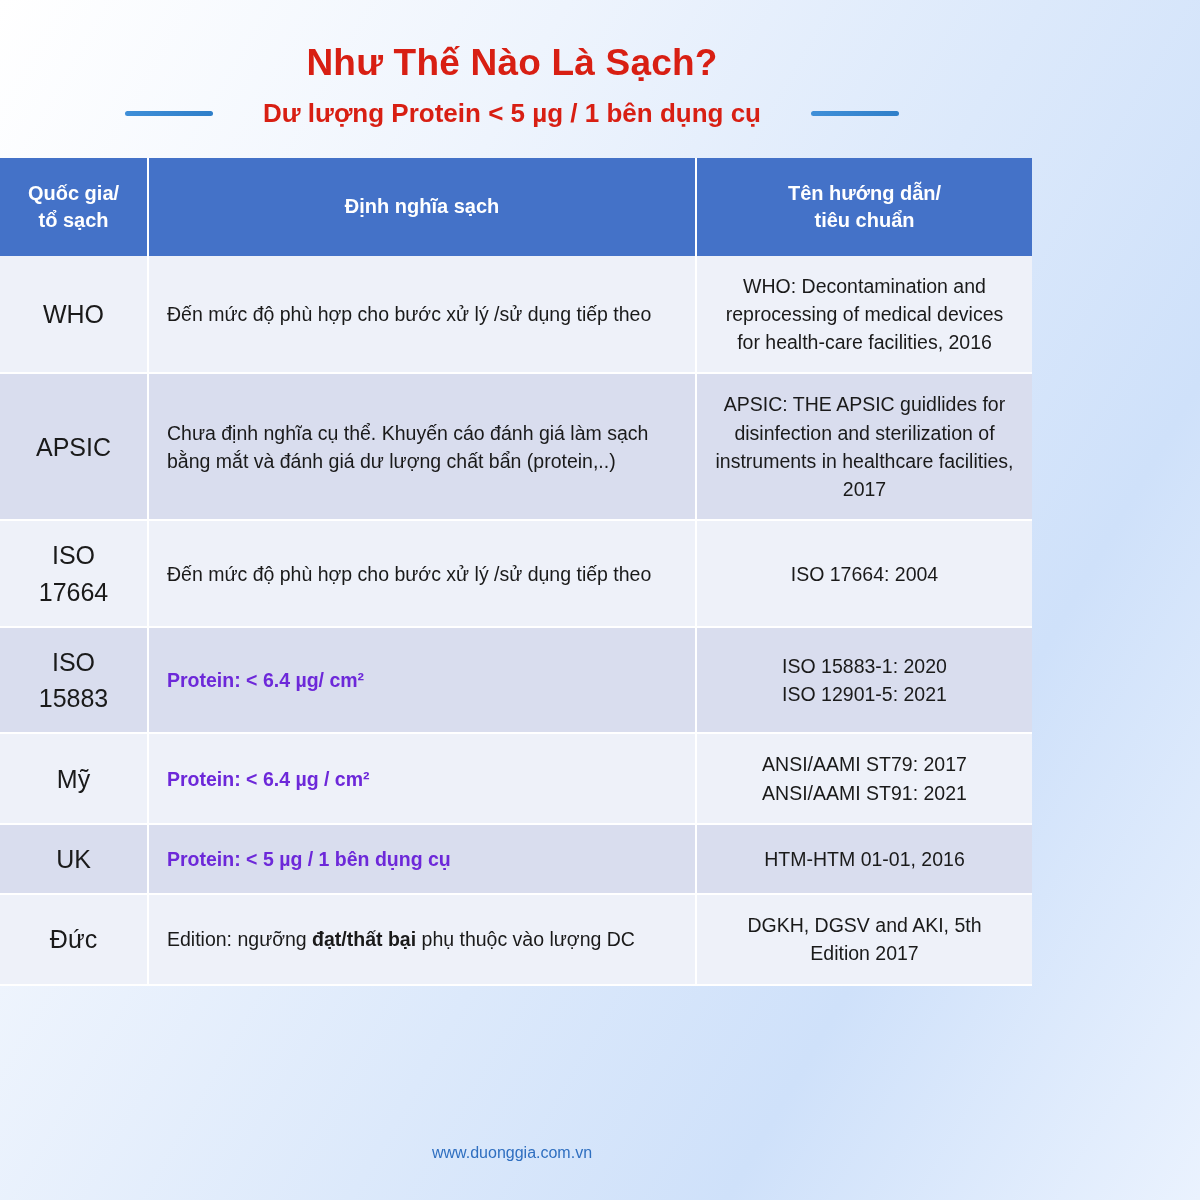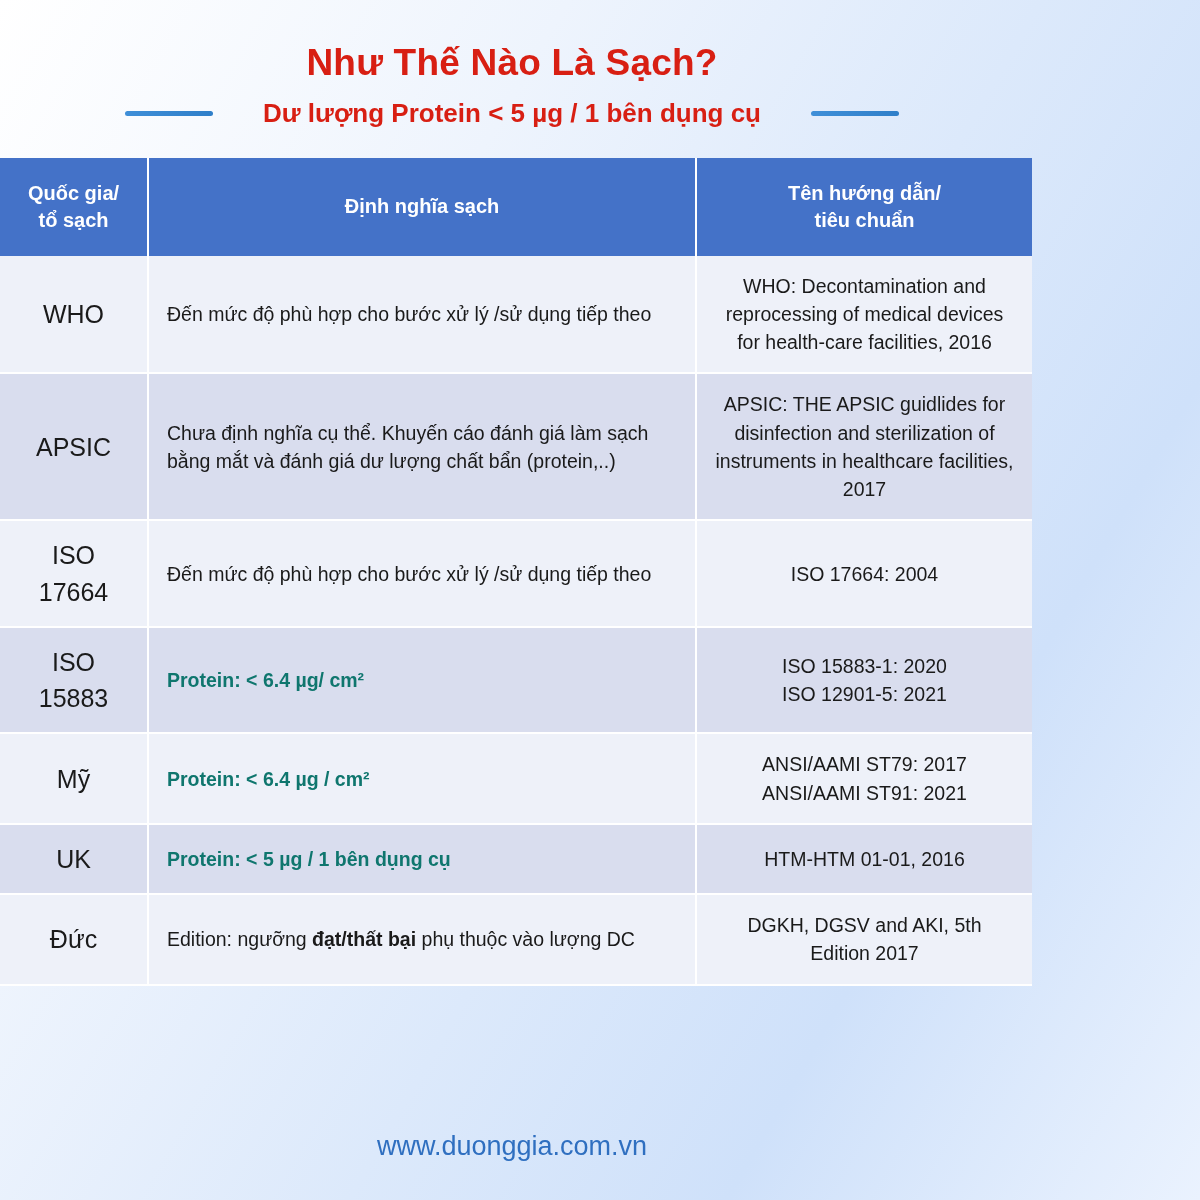--- a/index.html
+++ b/index.html
@@ -99,33 +99,33 @@
 
   td.org {
     text-align: center;
     font-size: 25px;
   }
   td.def { text-align: left; }
   td.std {
     text-align: center;
   }
   .red-bold {
-    color: #0f766e;
+    color: #6d28d9;
     font-weight: bold;
   }
   .inline-bold { font-weight: bold; margin-top: 8px; }
 
   
   .footer {
     position: absolute;
     left: 0;
     right: 0;
     bottom: 38px;
     text-align: center;
-    font-size: 27px;
+    font-size: 16px;
     color: #2f6fc0;
   }
 </style>
 </head>
 <body>
 
 <div class="page">
 
   <div class="header">
     <div class="title-main">Như Thế Nào Là Sạch?</div>

